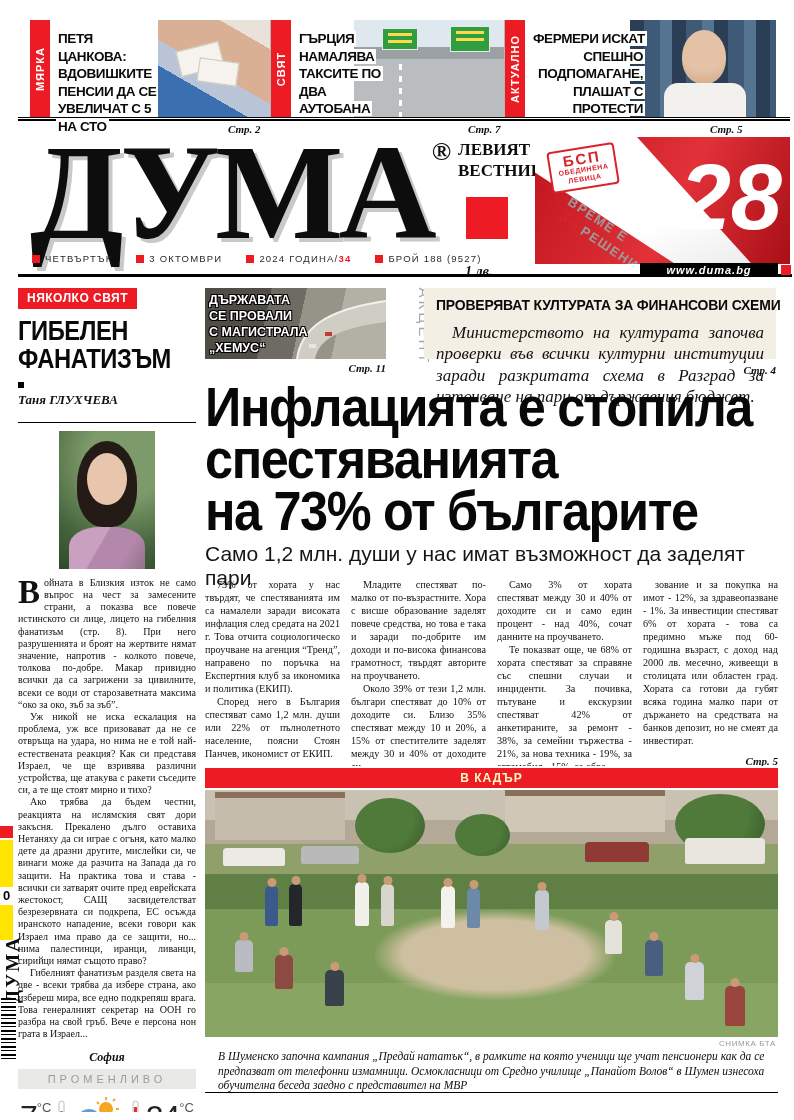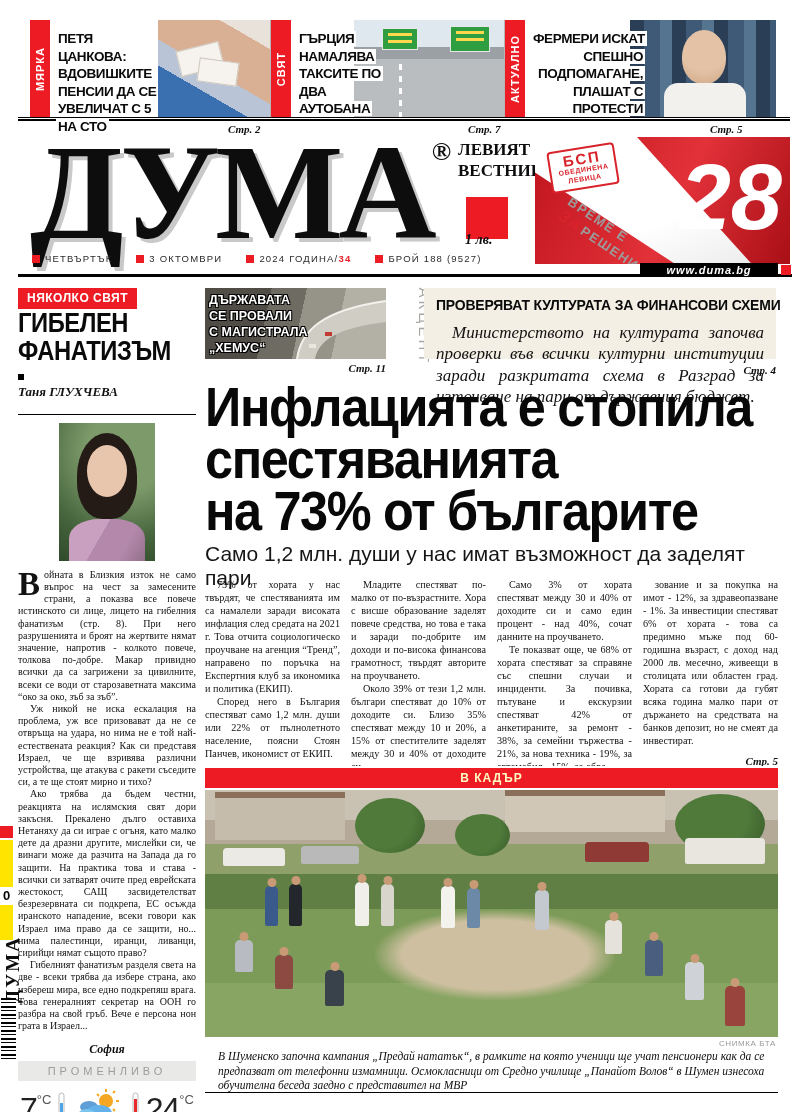--- a/index.html
+++ b/index.html
@@ -57,31 +57,31 @@
   .bsp-slogan { position:absolute; left:38px; top:58px; transform:rotate(34deg); transform-origin:left top;
       font-family:"Liberation Sans", sans-serif; font-weight:bold; color:#9b9b9b; font-size:13px; line-height:1.1; letter-spacing:1.5px; white-space:nowrap; }
   .bsp-slogan .za { color:#d8232a; font-style:italic; font-size:16px; margin-right:2px; }
   .bsp-28 { position:absolute; right:8px; top:14px; font-family:"Liberation Sans", sans-serif; font-style:italic;
       font-weight:900; font-size:92px; line-height:1; color:#fff; z-index:3; }
 
   .dateline { position:absolute; left:32px; top:253px; display:flex; gap:24px; font-family:"Liberation Sans", sans-serif;
       font-size:9.5px; letter-spacing:1.2px; color:#2a2a2a; align-items:center; }
   .dateline .item::before { content:""; display:inline-block; width:8px; height:8px; background:#ed1c24; margin-right:5px; vertical-align:-1px; }
   .dateline .red { color:#ed1c24; font-weight:bold; }
-  .price { position:absolute; left:465px; top:232px; font-family:"Liberation Serif", serif; font-style:italic; font-weight:bold; font-size:14px; }
+  .price { position:absolute; left:465px; top:264px; font-family:"Liberation Serif", serif; font-style:italic; font-weight:bold; font-size:14px; }
   .head-rule { position:absolute; left:18px; top:274px; width:774px; height:3px; background:#000; }
   .duma-bg { position:absolute; left:640px; top:263px; width:138px; height:14px; background:#000; color:#fff; text-align:center;
       font-family:"Liberation Sans", sans-serif; font-style:italic; font-weight:bold; font-size:11px; line-height:14px; letter-spacing:1px; }
   .duma-bg-sq { position:absolute; left:781px; top:265px; width:10px; height:10px; background:#ed1c24; }
 
   
   .opinion { position:absolute; left:18px; top:288px; width:178px; height:824px; overflow:hidden; }
   .kicker { display:inline-block; background:#ed1c24; color:#fff; font-family:"Liberation Sans", sans-serif;
       font-weight:bold; font-size:12px; letter-spacing:0.5px; padding:3px 9px 4px; }
-  .op-title { font-family:"Liberation Sans", sans-serif; font-weight:900; font-size:27px; line-height:1.05;
+  .op-title { margin-top:8px; font-family:"Liberation Sans", sans-serif; font-weight:900; font-size:27px; line-height:1.05;
       letter-spacing:-0.5px; color:#0a0a0a; }
   .op-title div { transform:scaleX(0.88); transform-origin:left; white-space:nowrap; }
   .op-bullet { width:6px; height:6px; background:#000; margin:8px 0 4px; }
   .op-author { font-style:italic; font-weight:bold; font-size:13px; margin-bottom:14px; }
   .op-rule { border-bottom:1.5px solid #000; margin-bottom:8px; }
   .portrait { width:96px; height:138px; margin:0 auto 8px; position:relative; overflow:hidden;
       background:radial-gradient(circle at 70% 20%,#7d9b6a 0 30%,#45633c 70%,#2f4a2b 100%); }
   .portrait .hair { position:absolute; left:18px; top:10px; width:60px; height:86px; border-radius:50% 50% 42% 42%; background:#241a16; }
   .portrait .face { position:absolute; left:28px; top:22px; width:40px; height:52px; border-radius:50%; background:#e8c6ad; }
   .portrait .body { position:absolute; left:10px; bottom:-6px; width:76px; height:48px; border-radius:40% 40% 0 0;

